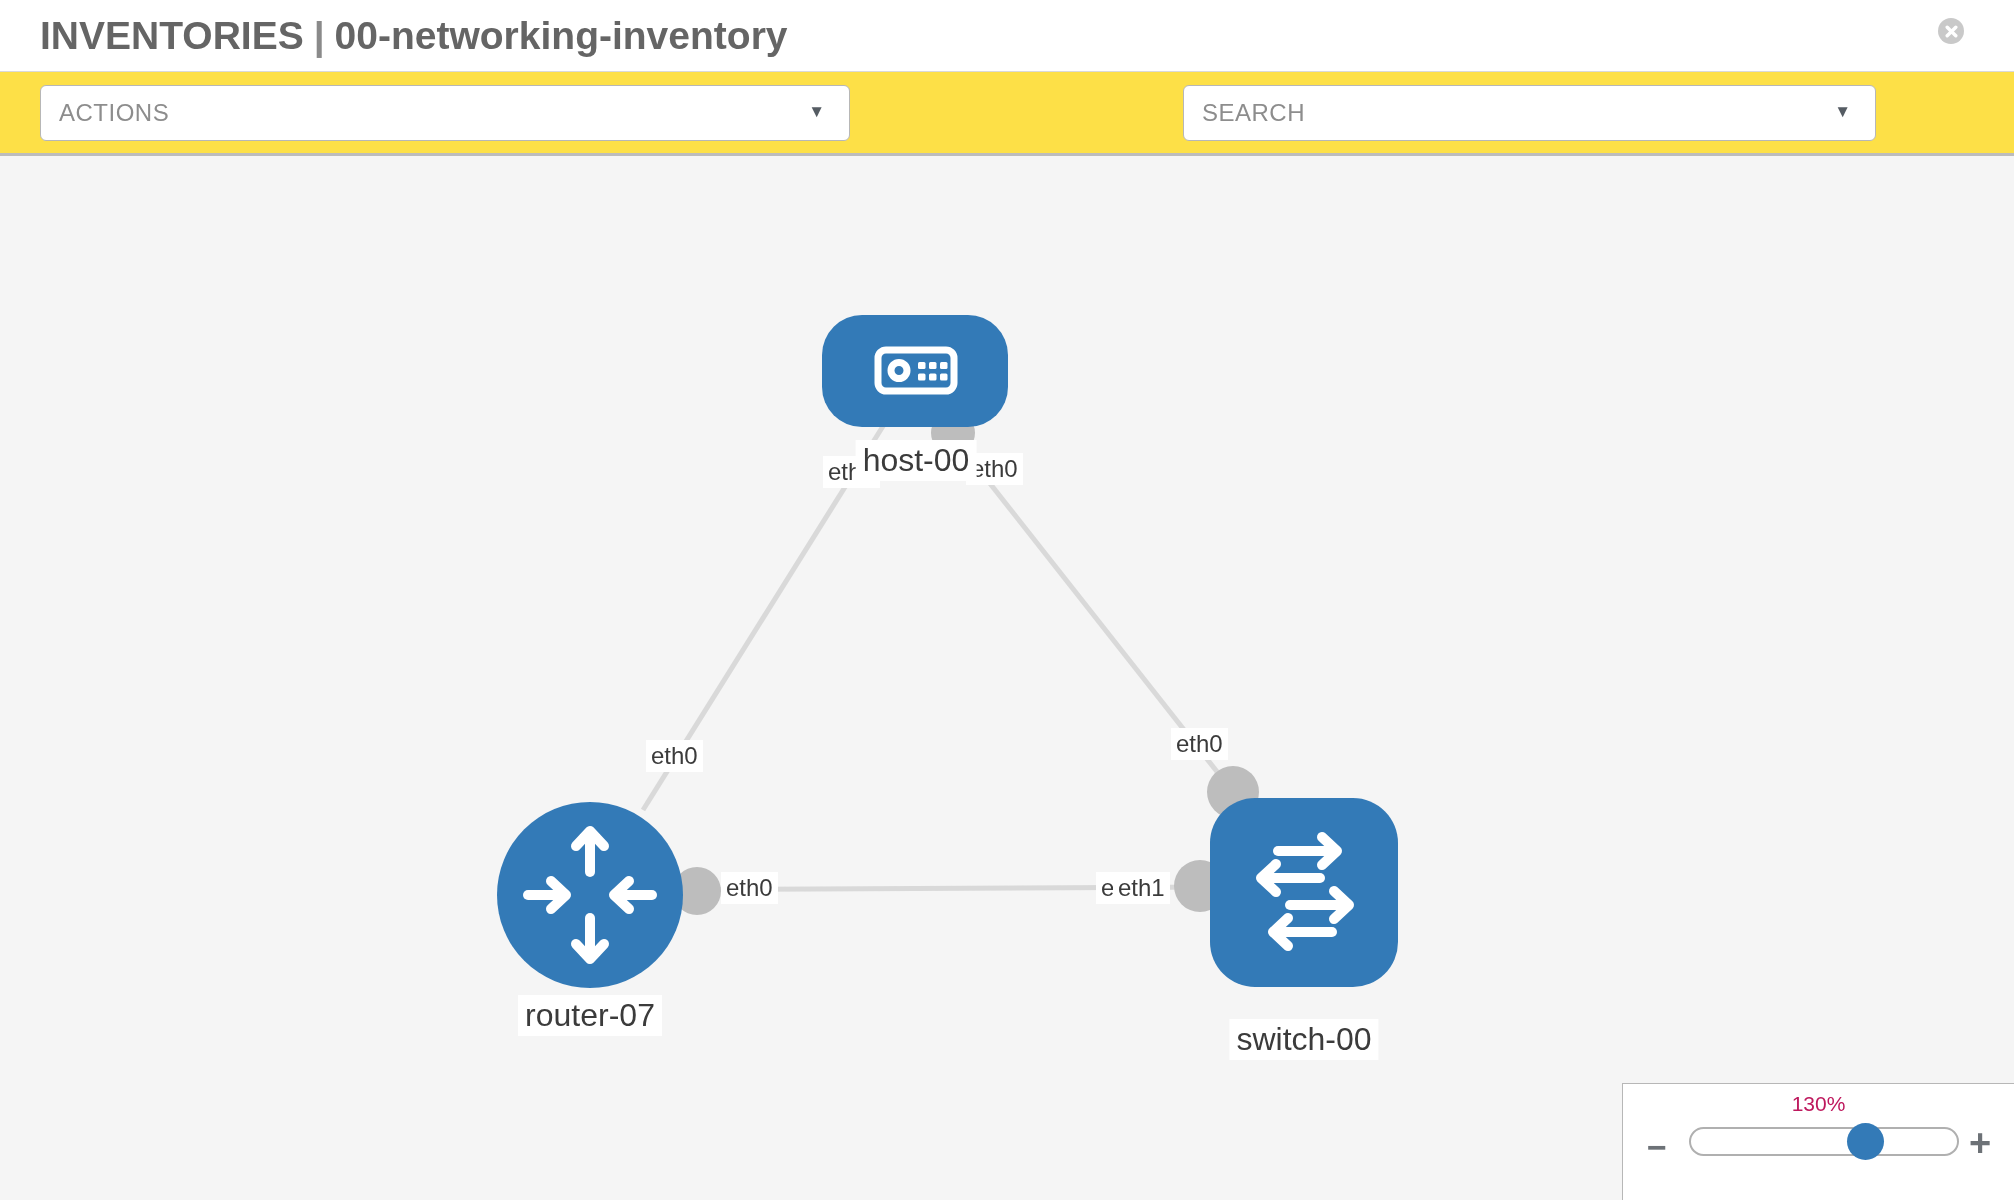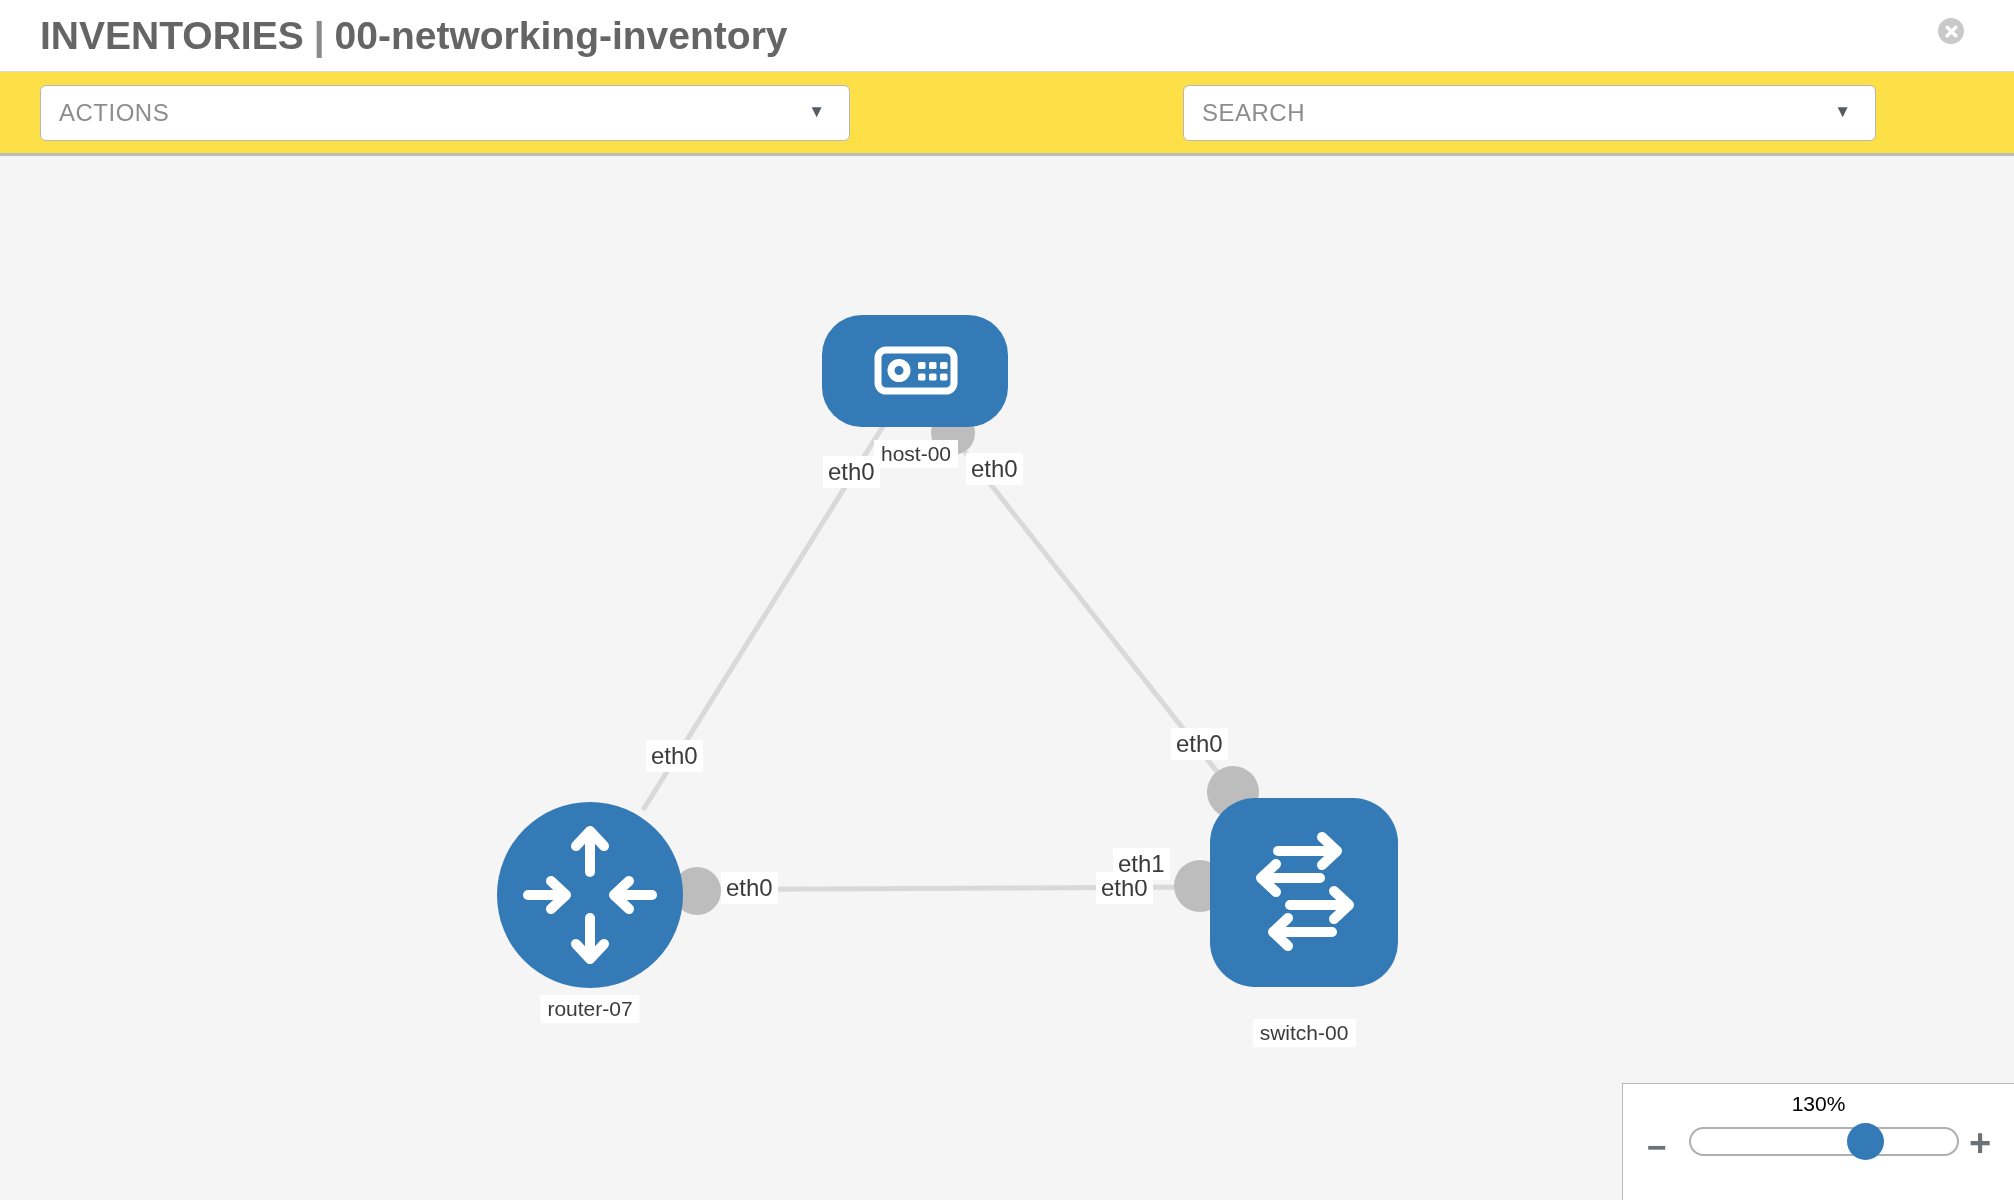--- a/index.html
+++ b/index.html
@@ -58,34 +58,34 @@
     position: absolute; left: 0; top: 156px; width: 2014px; height: 1044px;
     background: #f5f5f5; overflow: hidden;
   }
   .canvas svg { position: absolute; left: 0; top: 0; }
 
   .canvas-label {
     position: absolute; background: #ffffff; color: #3b3b3b;
     white-space: nowrap; line-height: 1.15;
   }
   .node-label {
-    font-size: 21px; padding: 2px 7px; transform: translateX(-50%);
+    font-size: 32px; padding: 2px 7px; transform: translateX(-50%);
   }
   .eth-label {
     font-size: 24px; padding: 2px 5px;
   }
 
   
   .zoom-panel {
     position: absolute; left: 1622px; top: 1083px; width: 393px; height: 118px;
     background: #ffffff; border: 1px solid #b7b7b7;
   }
   .zoom-level {
     position: absolute; left: 0; top: 8px; width: 100%;
-    text-align: center; font-size: 21px; color: #000000;
+    text-align: center; font-size: 21px; color: #be185d;
   }
   .zoom-minus, .zoom-plus {
     position: absolute; color: #6d7277; font-weight: 700; cursor: pointer;
     line-height: 1;
   }
   .zoom-minus { left: 24px; top: 46px; font-size: 34px; }
   .zoom-plus  { left: 346px; top: 40px; font-size: 38px; }
   .zoom-track {
     position: absolute; left: 66px; top: 43px; width: 270px; height: 29px;
     border: 2px solid #b0b0b0; border-radius: 15px; background: #ffffff;
@@ -192,21 +192,21 @@
       </g>
     </g>
   </svg>
 
   <div class="canvas-label eth-label" style="left:823px; top:300px;">eth0</div>
   <div class="canvas-label eth-label" style="left:966px; top:297px;">eth0</div>
   <div class="canvas-label eth-label" style="left:646px; top:584px;">eth0</div>
   <div class="canvas-label eth-label" style="left:1171px; top:572px;">eth0</div>
   <div class="canvas-label eth-label" style="left:721px; top:716px;">eth0</div>
   <div class="canvas-label eth-label" style="left:1096px; top:716px;">eth0</div>
-  <div class="canvas-label eth-label" style="left:1113px; top:692px;text-align:center;">eth1</div>
+  <div class="canvas-label eth-label" style="left:1113px; top:716px;text-align:center;">eth1</div>
 
   <div class="canvas-label node-label" style="left:916px; top:284px;">host-00</div>
   <div class="canvas-label node-label" style="left:590px; top:839px;">router-07</div>
   <div class="canvas-label node-label" style="left:1304px; top:839px;margin-top:24px;">switch-00</div>
 </div>
 
 <div class="zoom-panel">
   <div class="zoom-level">130%</div>
   <div class="zoom-minus">−</div>
   <div class="zoom-track">

